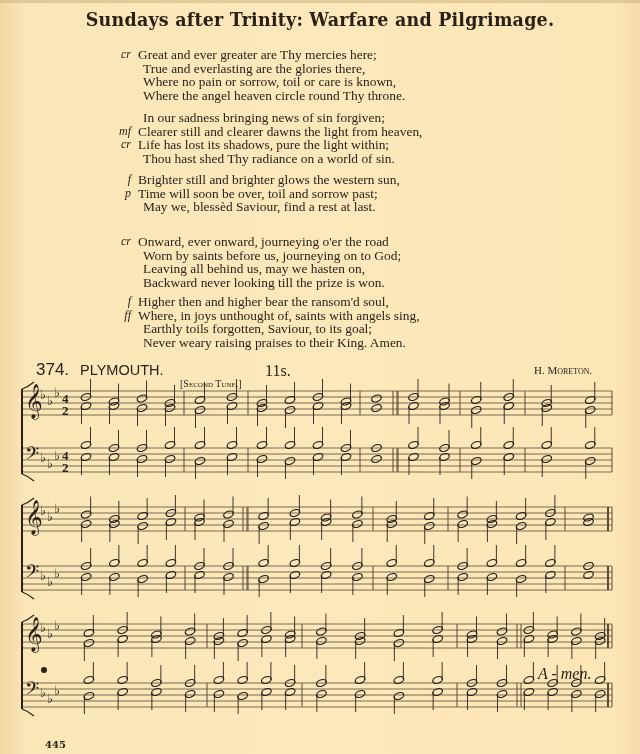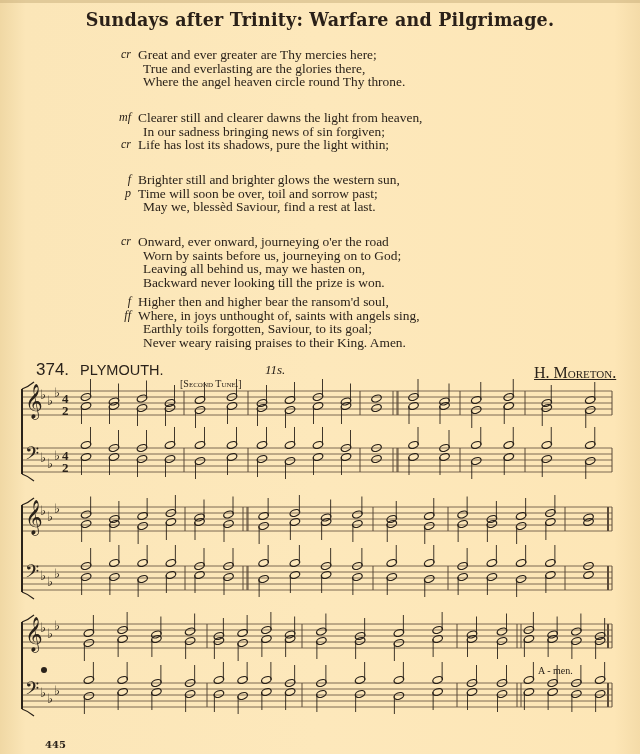--- a/index.html
+++ b/index.html
@@ -22,56 +22,62 @@
       font-size: 12px;
     }
     .line .dyn span { position: absolute; right: 3px; top: 0; }
     .line .txt { padding-left: 0; margin-top: 36px; }
     .line.indent .txt { padding-left: 5px; }
 
     .tune-head { position: absolute; top: 360px; left: 0; width: 640px; height: 20px; }
     .tune-num { position: absolute; left: 36px; top: 0; font-family: "Liberation Sans", sans-serif; font-size: 17px; }
     .tune-name { position: absolute; left: 80px; top: 2px; font-family: "Liberation Sans", sans-serif; font-size: 14.5px; }
     .tune-alt { position: absolute; left: 180px; top: 18px; font-size: 10px; font-variant: small-caps; text-align: right; }
-    .tune-meter { position: absolute; left: 265px; top: 2px; font-size: 13px; font-style: italic; }
-    .composer { position: absolute; left: 534px; top: 4px; font-size: 16px; font-variant: small-caps; text-decoration: underline; }
+    .tune-meter { position: absolute; left: 265px; top: 2px; font-size: 16px; }
+    .composer { position: absolute; left: 534px; top: 4px; font-size: 11px; font-variant: small-caps; }
 
     .music { position: absolute; left: 0; top: 0; }
     .page-num { position: absolute; left: 45px; top: 727px; font-size: 10px; font-weight: bold; font-family: "DejaVu Serif", serif; margin-top: 12px; }
-    .amen { position: absolute; left: 538px; top: 665px; font-size: 10px; }
+    .amen { position: absolute; left: 538px; top: 665px; font-size: 16px; font-style: italic; }
   </style>
 </head>
 <body>
 
 <div class="topshade"></div>
 
 <div class="header">Sundays after Trinity: Warfare and Pilgrimage.</div>
 
 <div id="verses">
     <div class="verse" style="top: 48px;">
       <div class="line"><span class="dyn">
           <span>cr</span>
         </span><span class="txt">Great and ever greater are Thy mercies here;</span></div>
       <div class="line indent"><span class="dyn">
           <span></span>
         </span><span class="txt">True and everlasting are the glories there,</span></div>
       <div class="line indent"><span class="dyn">
           <span></span>
+        </span><span class="txt">Where no pain or sorrow, toil or care is known,</span></div>
+      <div class="line indent"><span class="dyn">
+          <span></span>
         </span><span class="txt">Where the angel heaven circle round Thy throne.</span></div>
     </div>
     <div class="verse" style="top: 111px;">
+      <div class="line indent"><span class="dyn">
+          <span></span>
+        </span><span class="txt">In our sadness bringing news of sin forgiven;</span></div>
       <div class="line"><span class="dyn">
           <span>mf</span>
         </span><span class="txt">Clearer still and clearer dawns the light from heaven,</span></div>
-      <div class="line indent"><span class="dyn">
-          <span></span>
-        </span><span class="txt">In our sadness bringing news of sin forgiven;</span></div>
       <div class="line"><span class="dyn">
           <span>cr</span>
         </span><span class="txt">Life has lost its shadows, pure the light within;</span></div>
+      <div class="line indent"><span class="dyn">
+          <span></span>
+        </span><span class="txt">Thou hast shed Thy radiance on a world of sin.</span></div>
     </div>
     <div class="verse" style="top: 173px;">
       <div class="line"><span class="dyn">
           <span>f</span>
         </span><span class="txt">Brighter still and brighter glows the western sun,</span></div>
       <div class="line"><span class="dyn">
           <span>p</span>
         </span><span class="txt">Time will soon be over, toil and sorrow past;</span></div>
       <div class="line indent"><span class="dyn">
           <span></span>

